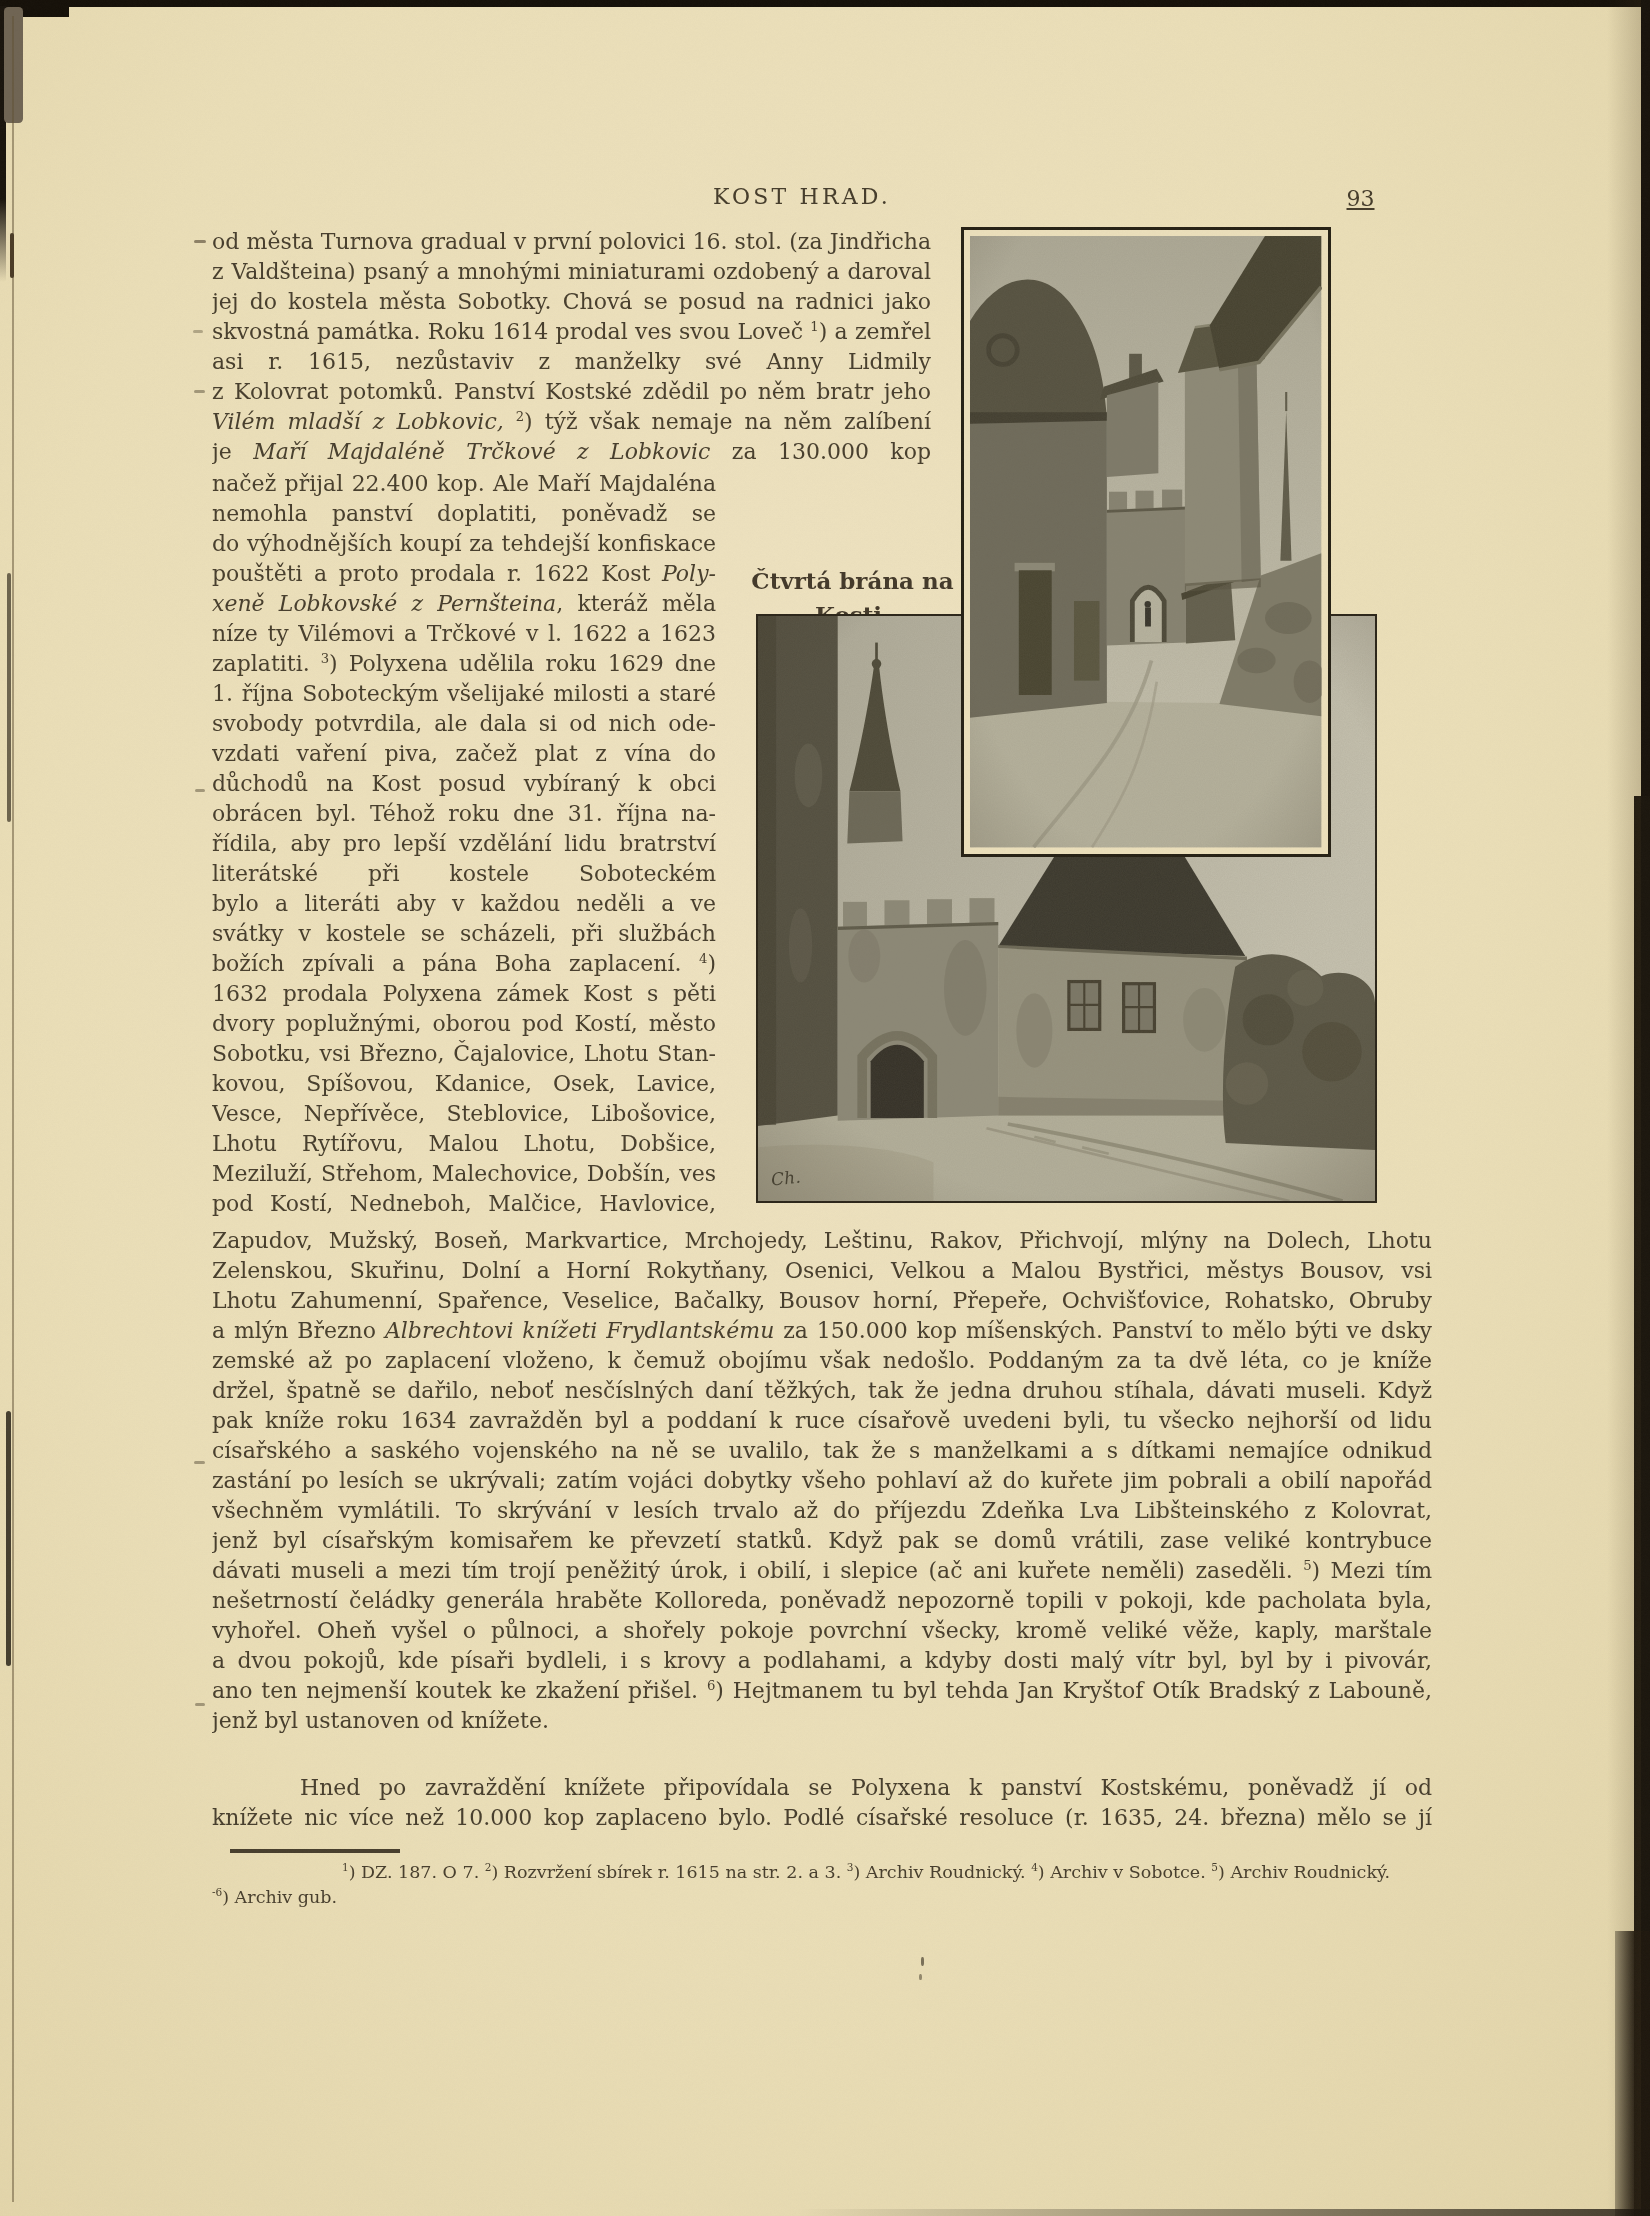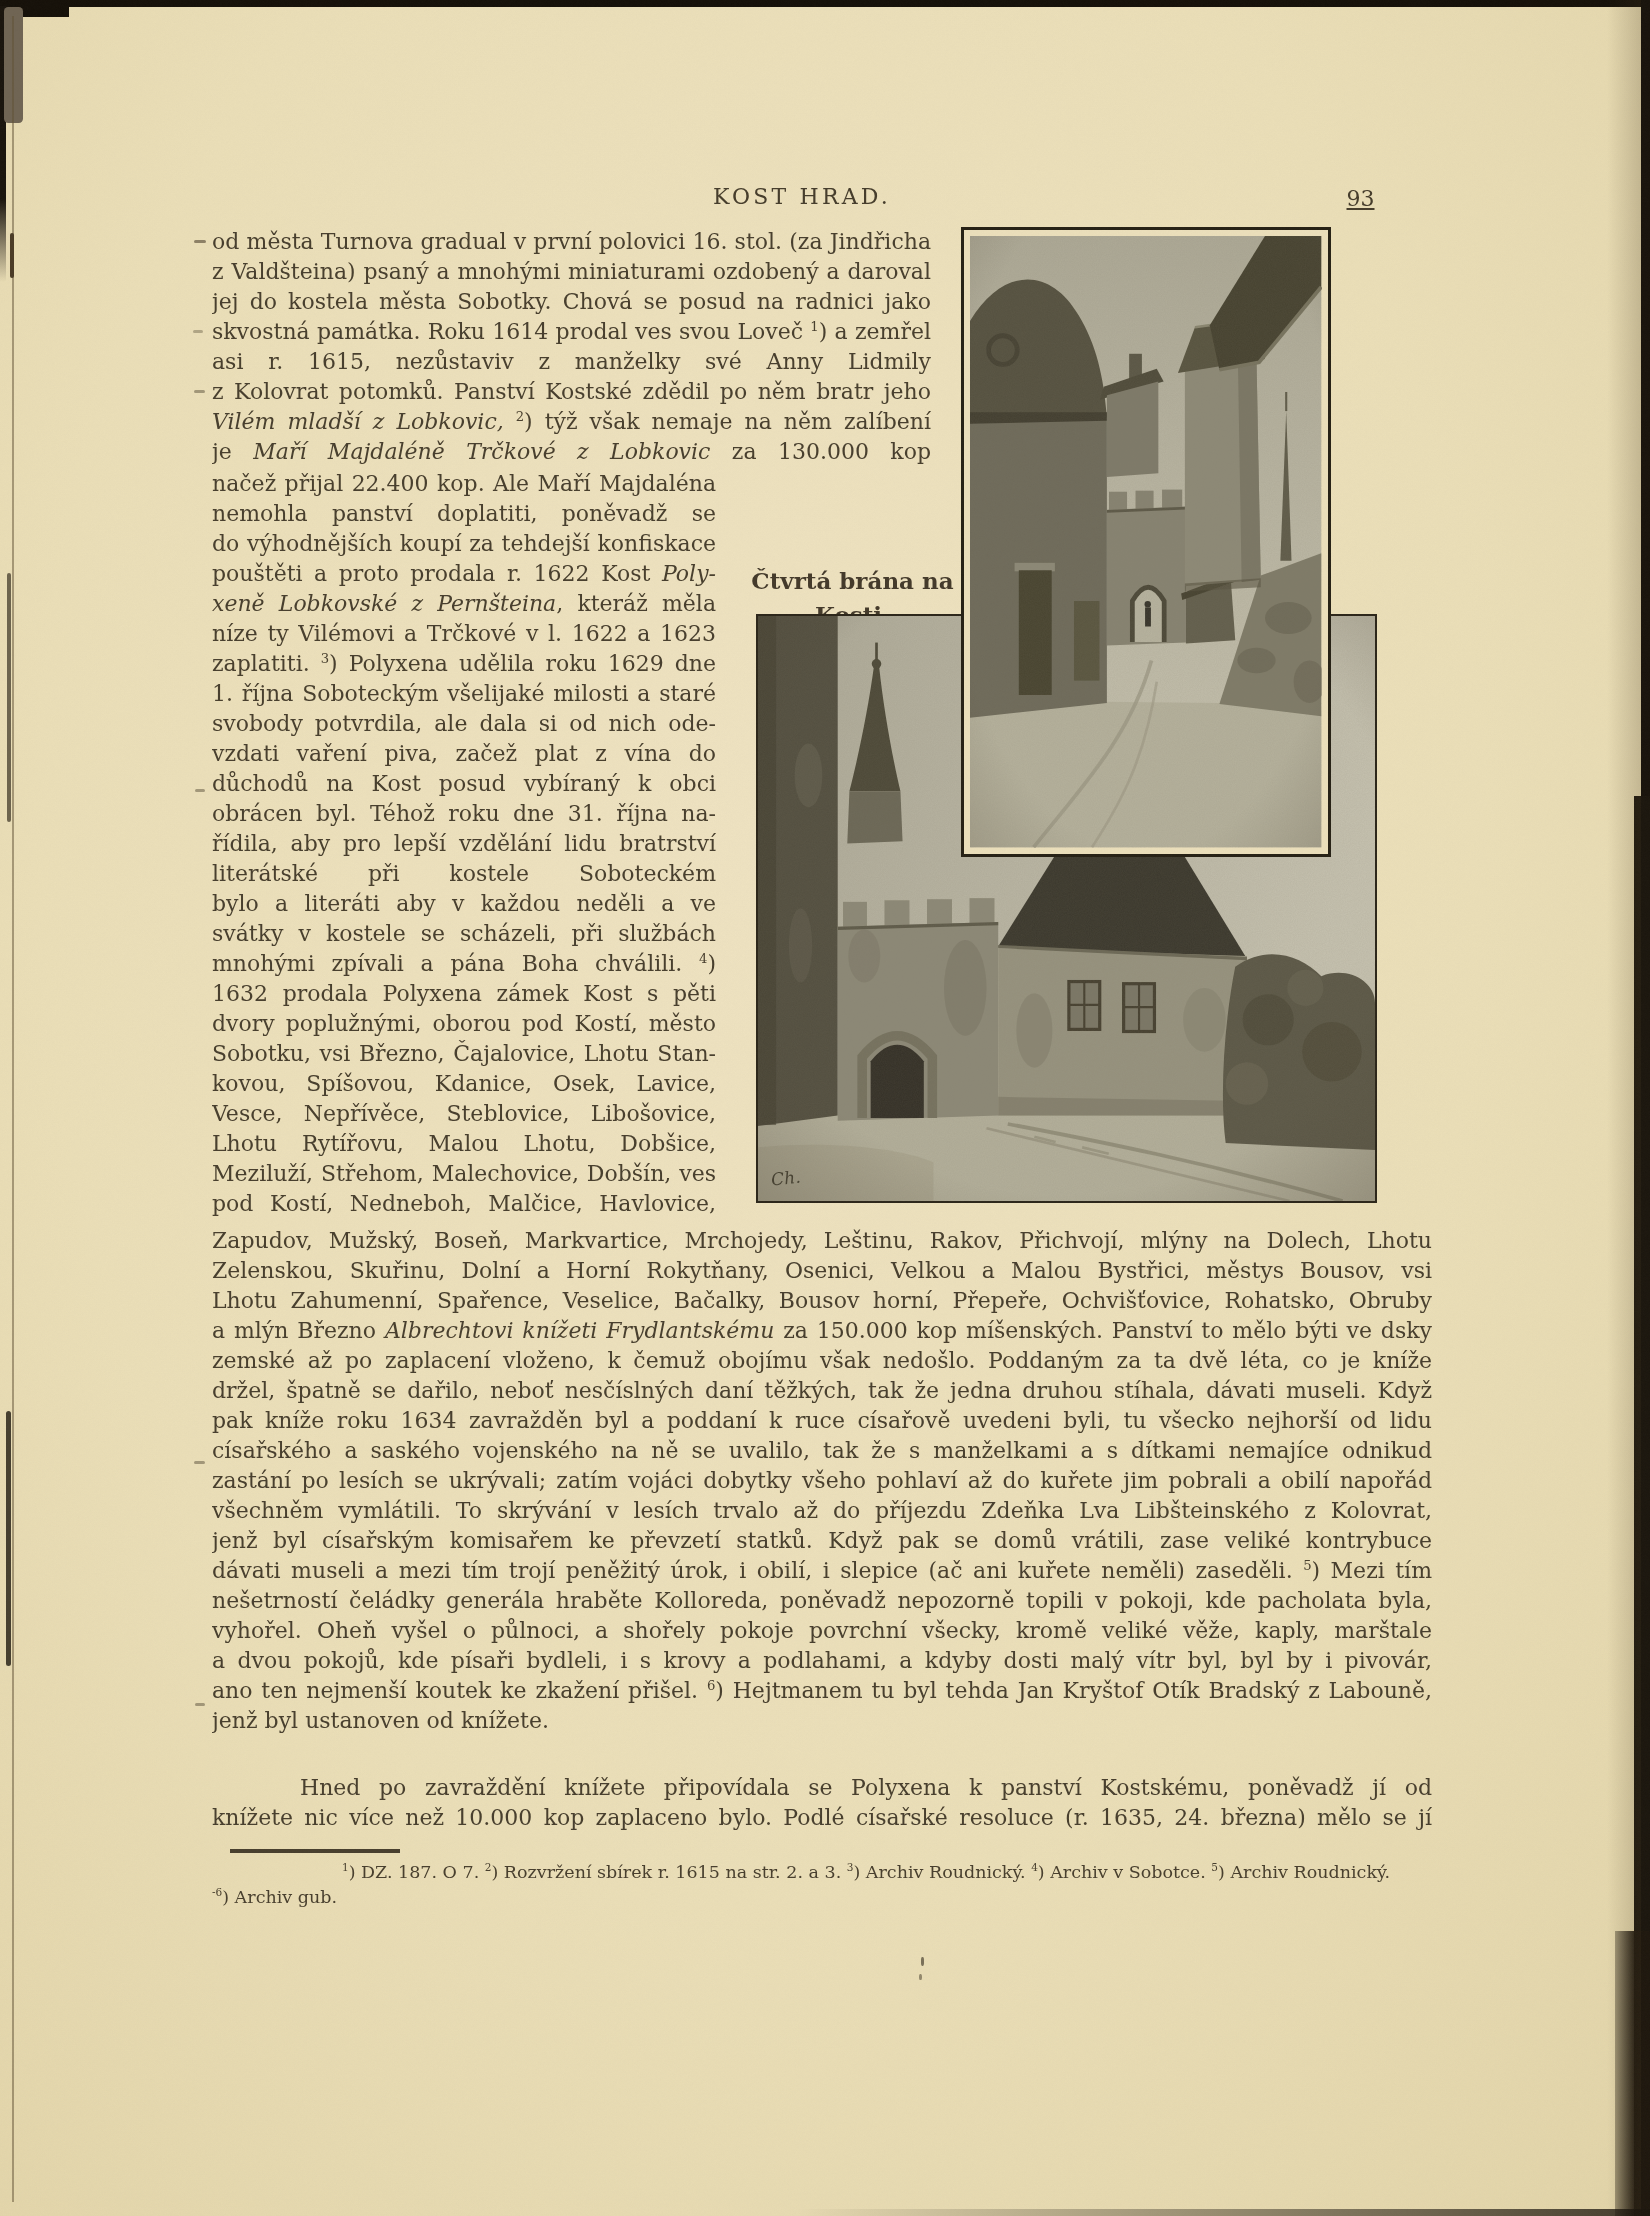--- a/index.html
+++ b/index.html
@@ -219,21 +219,21 @@
       <div class="line"><span>zaplatiti. </span><span class="sup">3</span><span>)  Polyxena udělila roku 1629 dne</span></div>
       <div class="line"><span>1. října Soboteckým všelijaké milosti a staré</span></div>
       <div class="line"><span>svobody potvrdila, ale dala si od nich ode-</span></div>
       <div class="line"><span>vzdati vaření piva, začež plat z vína do</span></div>
       <div class="line"><span>důchodů na Kost posud vybíraný k obci</span></div>
       <div class="line"><span>obrácen byl.  Téhož roku dne 31. října na-</span></div>
       <div class="line"><span>řídila, aby pro lepší vzdělání lidu bratrství</span></div>
       <div class="line"><span>literátské při kostele Soboteckém vyzdviženo</span></div>
       <div class="line"><span>bylo a literáti aby v každou neděli a ve</span></div>
       <div class="line"><span>svátky v kostele se scházeli, při službách</span></div>
-      <div class="line"><span>mnohými zpívali a pána Boha chválili. </span><span class="sup">4</span><span>) Roku</span></div>
+      <div class="line"><span>božích zpívali a pána Boha zaplacení. </span><span class="sup">4</span><span>) Roku</span></div>
       <div class="line"><span>1632 prodala Polyxena zámek Kost s pěti</span></div>
       <div class="line"><span>dvory poplužnými, oborou pod Kostí, město</span></div>
       <div class="line"><span>Sobotku, vsi Březno, Čajalovice, Lhotu Stan-</span></div>
       <div class="line"><span>kovou, Spíšovou, Kdanice, Osek, Lavice,</span></div>
       <div class="line"><span>Vesce, Nepřívěce, Steblovice, Libošovice,</span></div>
       <div class="line"><span>Lhotu Rytířovu, Malou Lhotu, Dobšice,</span></div>
       <div class="line"><span>Meziluží, Střehom, Malechovice, Dobšín, ves</span></div>
       <div class="line"><span>pod Kostí, Nedneboh, Malčice, Havlovice,</span></div>
     </div>
   <div class="tblock" style="left:212px;top:1226px;width:1220px;">

